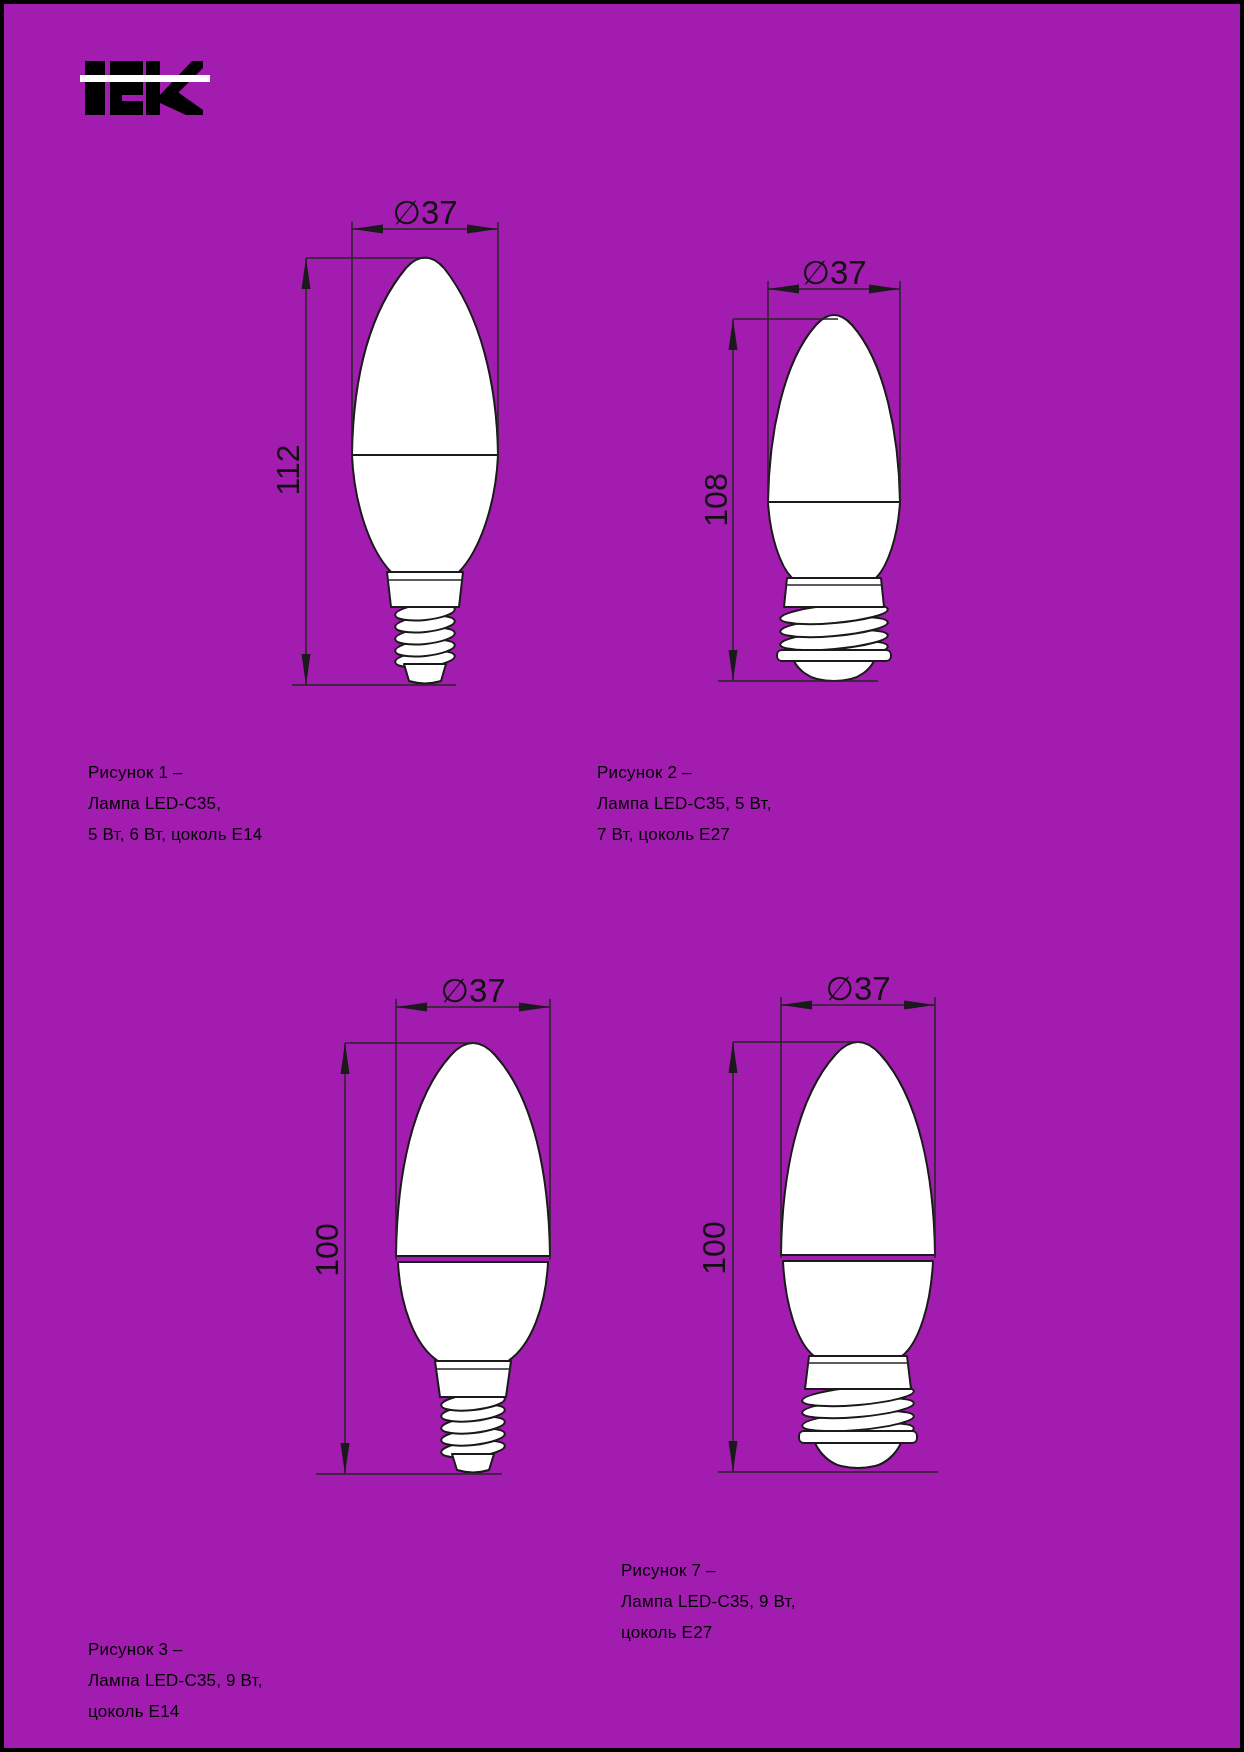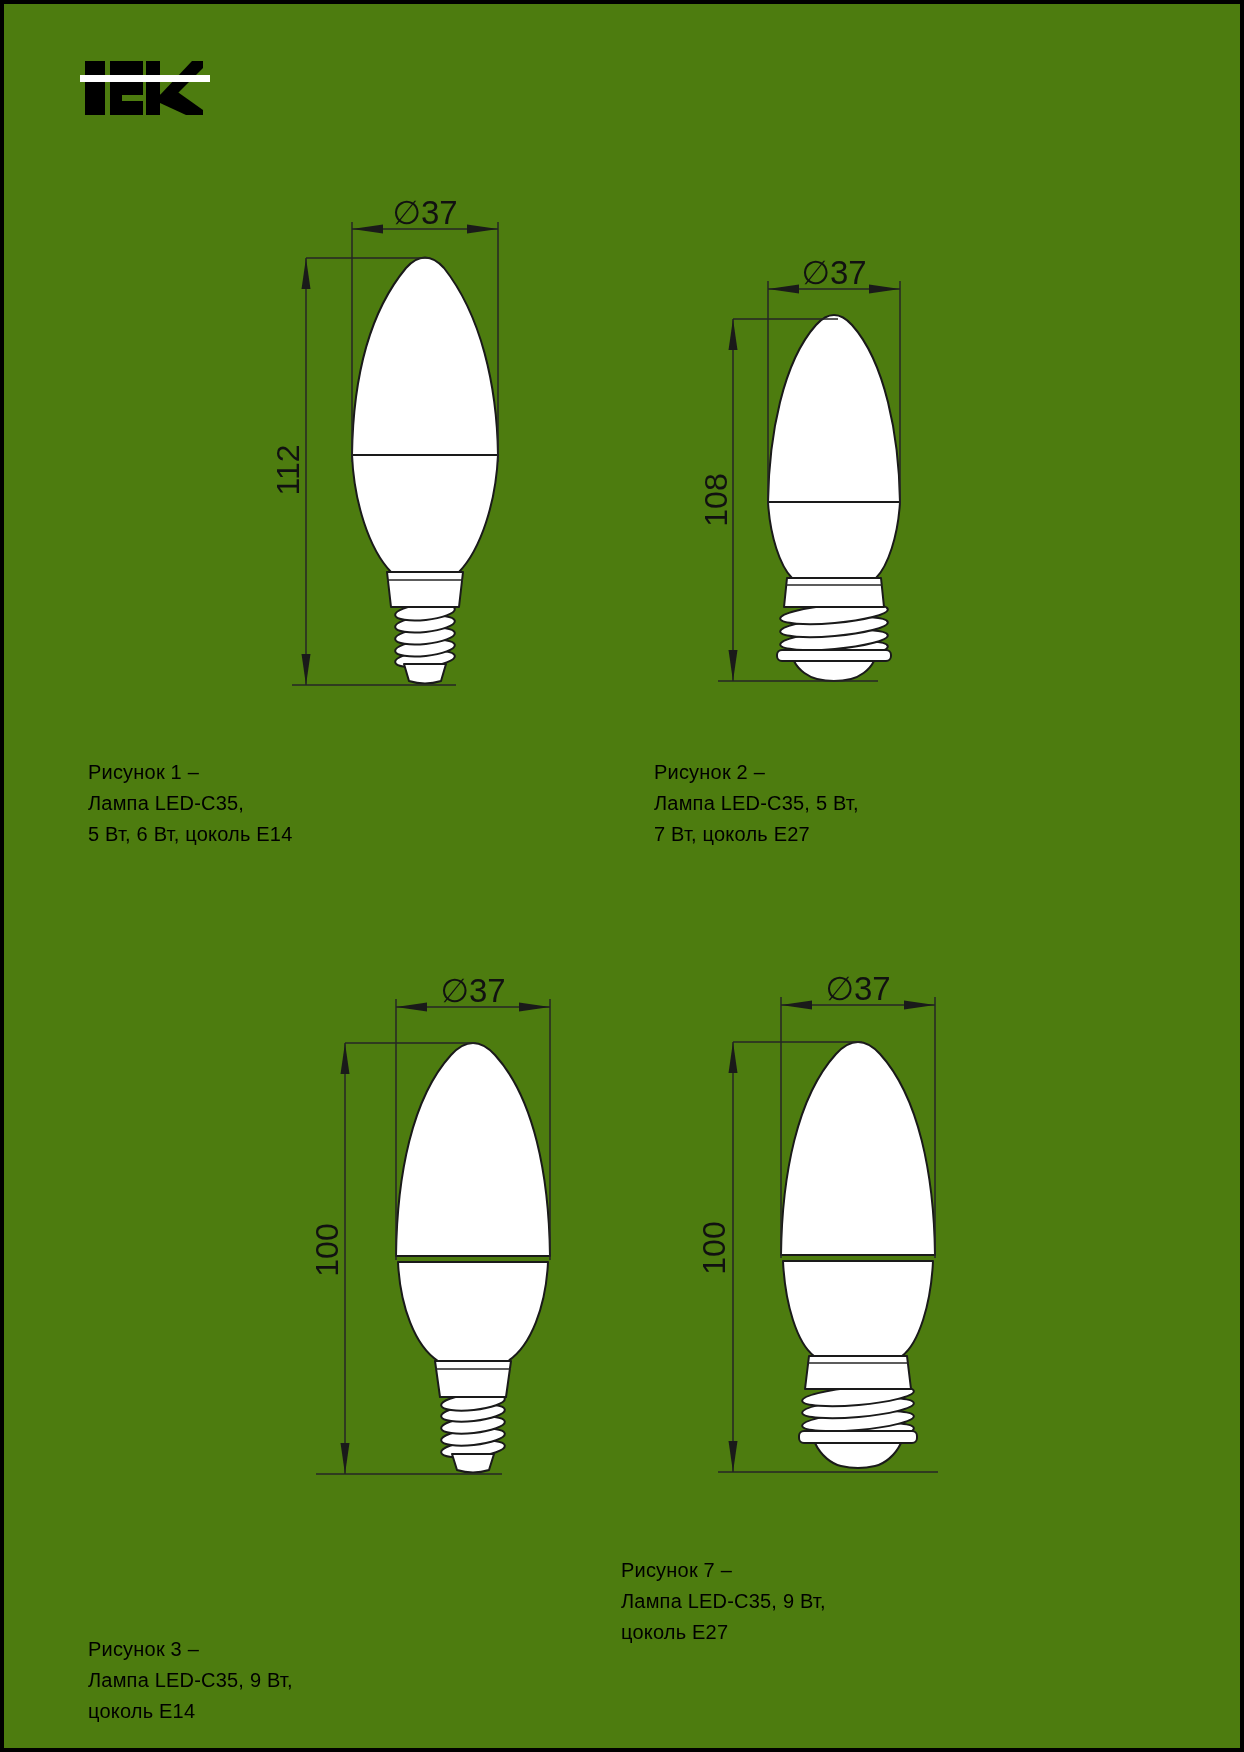--- a/index.html
+++ b/index.html
@@ -1,19 +1,19 @@
 <!DOCTYPE html>
 <html><head>
 <meta charset="utf-8">
 <style>
   html,body{margin:0;padding:0;background:#e8e8e8;}
   #page{
     position:relative;
     width:1244px;height:1752px;
-    background:#4d7c0f;
+    background:#a21caf;
     border:4px solid #000000;
     box-sizing:border-box;
     margin:0 auto;
     font-family:"Liberation Sans","DejaVu Sans",sans-serif;
     overflow:hidden;
   }
   #drawing{position:absolute;left:-4px;top:-4px;}
   .ink{stroke:#1a1a1a;stroke-width:2;fill:#ffffff;stroke-linejoin:round;}
   .dim{stroke:#262626;stroke-width:1.5;fill:none;}
   .arr{fill:#1a1a1a;stroke:none;}
@@ -22,21 +22,21 @@
     font-size:33px;fill:#111;text-anchor:middle;
   }
   .dimtext-v{
     font-family:"Liberation Sans","DejaVu Sans",sans-serif;
     font-size:32px;fill:#111;text-anchor:middle;
   }
   .logo-shape{fill:#000000;stroke:none;}
   .caption{
     position:absolute;
     color:#000000;
-    font-size:20px;
+    font-size:17px;
     line-height:31px;
     letter-spacing:0.2px;
     white-space:nowrap;
   }
 </style>
 </head>
 <body>
 
 <div id="page">
 
@@ -173,21 +173,21 @@
       </g>
     </g>
   </svg>
 
   <div class="caption" style="left:84px;top:753px">
     <div>Рисунок 1 –</div>
     <div>Лампа LED-C35,</div>
     <div>5 Вт, 6 Вт, цоколь Е14</div>
   </div>
 
-  <div class="caption" style="left:650px;top:753px">
+  <div class="caption" style="left:593px;top:753px">
     <div>Рисунок 2 –</div>
     <div>Лампа LED-C35, 5 Вт,</div>
     <div>7 Вт, цоколь Е27</div>
   </div>
 
   <div class="caption" style="left:84px;top:1630px">
     <div>Рисунок 3 –</div>
     <div>Лампа LED-C35, 9 Вт,</div>
     <div>цоколь Е14</div>
   </div>

